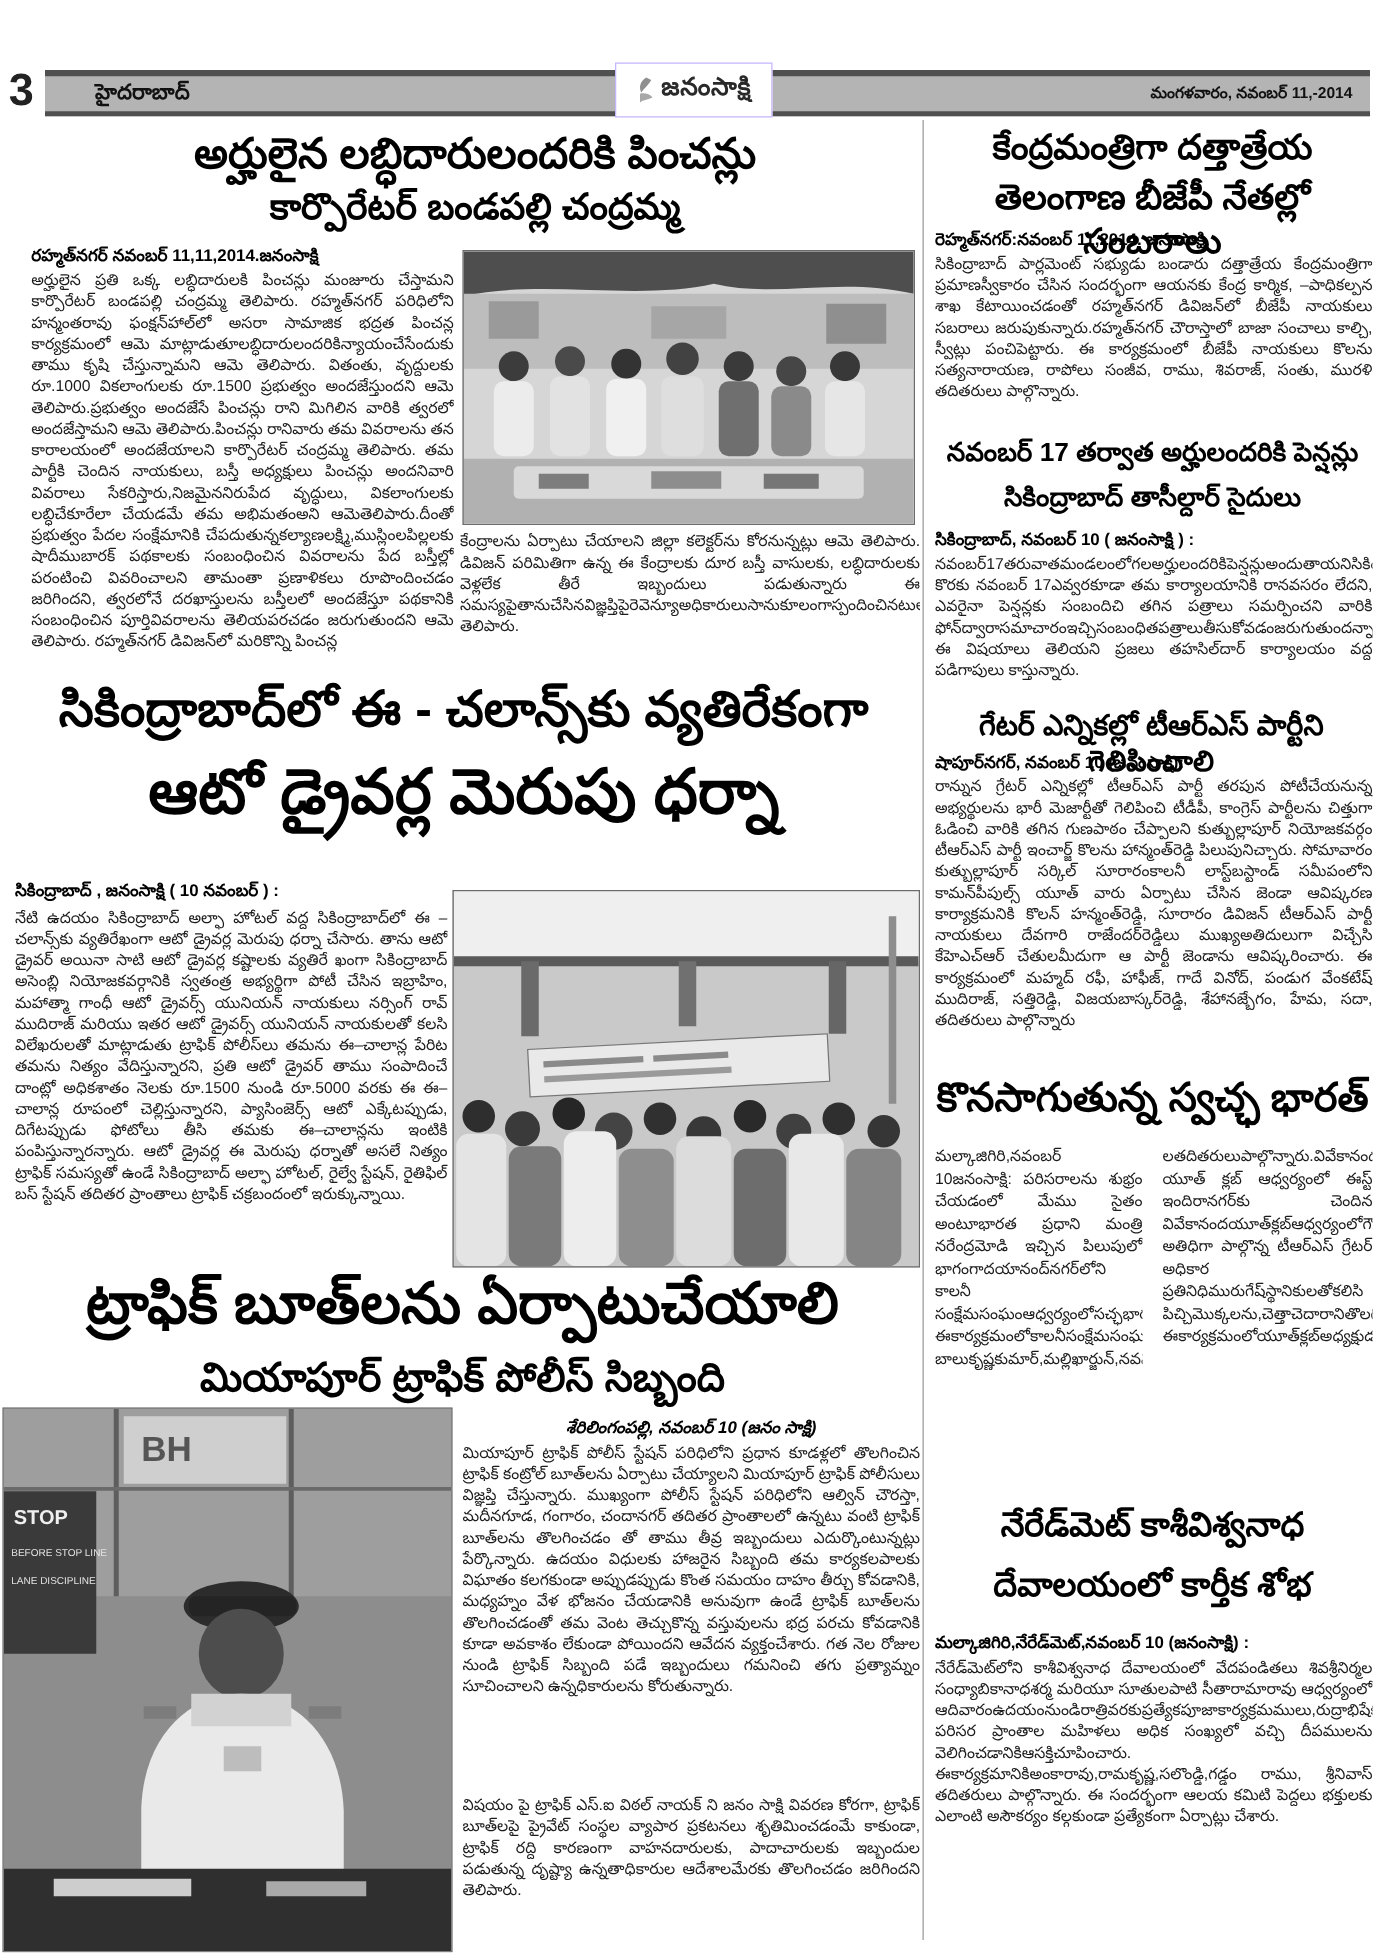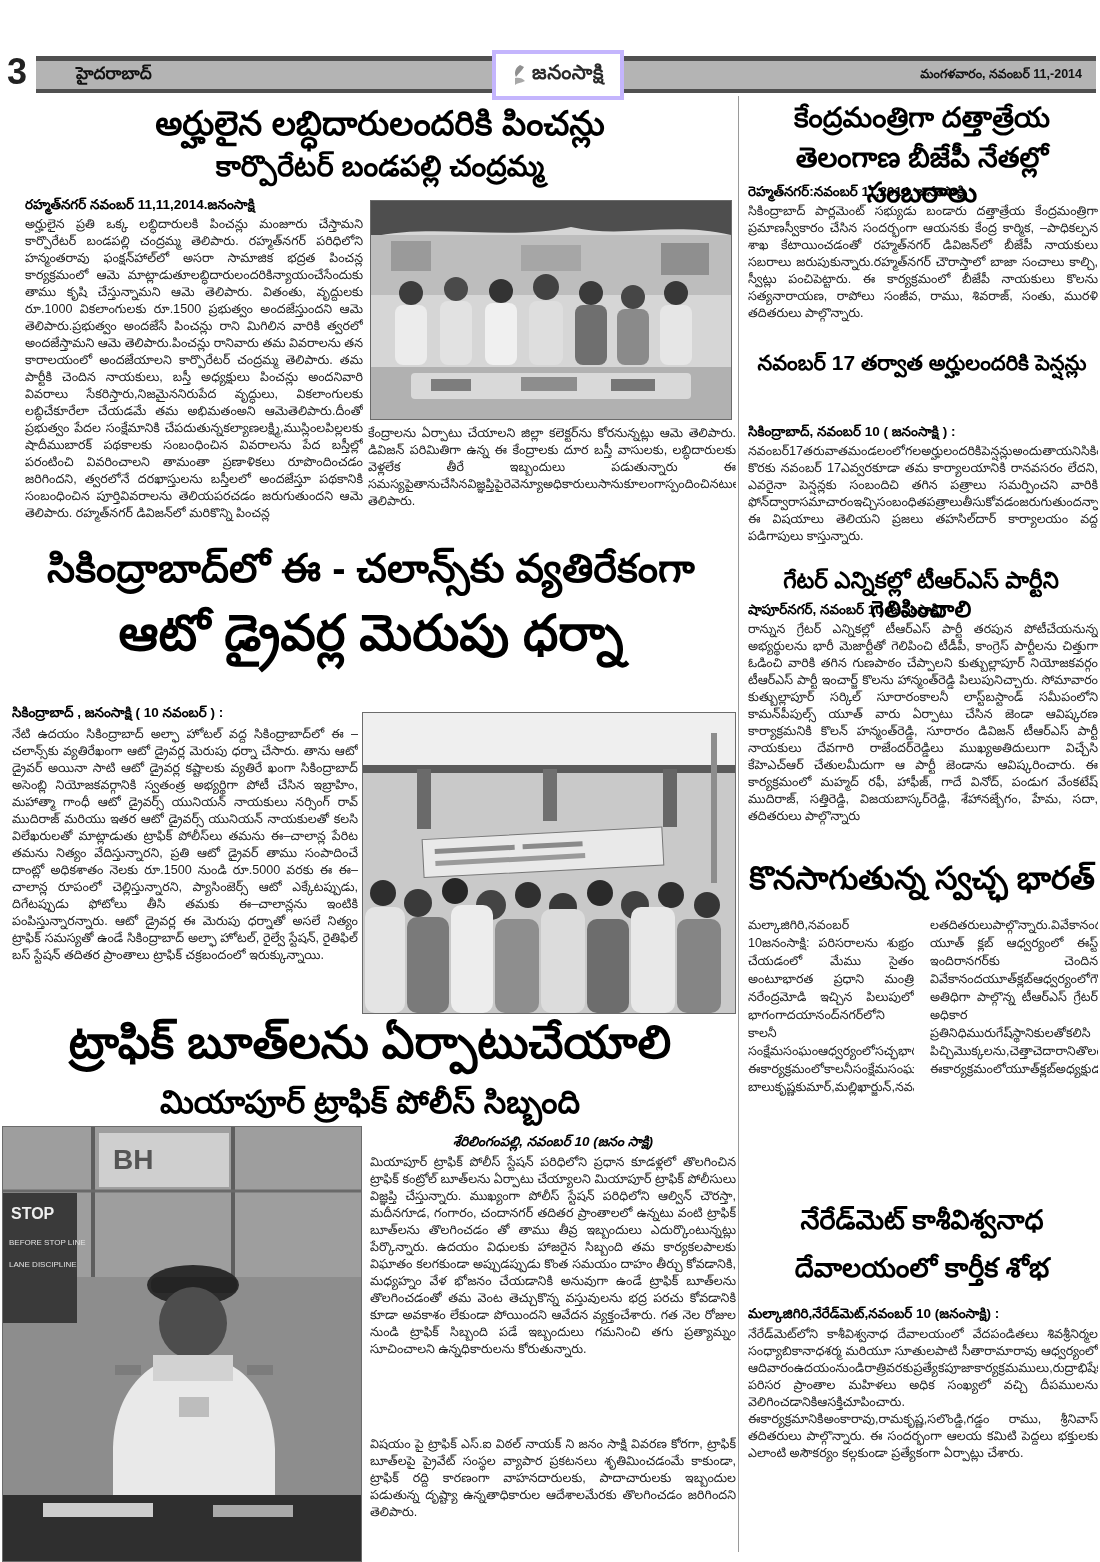--- a/index.html
+++ b/index.html
@@ -6,21 +6,21 @@
   .page{position:relative;width:1100px;height:1562px;background:#ffffff;
         font-family:"Liberation Sans", sans-serif;color:#161616;overflow:hidden;}
   .abs{position:absolute;}
   .headline{font-weight:bold;text-align:center;color:#000;line-height:1.25;}
   .dateline{font-weight:bold;font-size:13.5px;color:#000;}
   .bodytext{font-size:12.6px;line-height:17px;text-align:justify;color:#1b1b1b;}
   .headerbar{background:#b4b4b4;border-top:5px solid #505050;border-bottom:4px solid #505050;}
   .pagenum{font-size:36px;font-weight:bold;color:#222;line-height:1;}
   .edition{font-weight:bold;font-size:17px;color:#111;}
   .hdate{font-weight:bold;font-size:12.5px;color:#111;}
-  .logobox{background:#ffffff;border:4px solid #c4b5fd;display:flex;align-items:center;justify-content:center;gap:4px;}
+  .logobox{background:#ffffff;border:1px solid #c4b5fd;display:flex;align-items:center;justify-content:center;gap:4px;}
   .logotext{font-weight:bold;font-size:20px;color:#2a2a2a;letter-spacing:0.5px;}
   .vrule{width:1px;background:#9a9a9a;}
   .photo{border:1px solid #6b6b6b;background:#cfcfcf;overflow:hidden;}
   svg text{font-family:"Liberation Sans", sans-serif;}
 </style>
 </head>
 <body>
 
 <div class="page">
 
@@ -157,20 +157,21 @@
   <div class="abs dateline" style="left:370px;top:1134px;width:366px;text-align:center;font-style:italic;">శేరిలింగంపల్లి, నవంబర్ 10 (జనం సాక్షి)</div>
   <div class="abs bodytext" style="left:370px;top:1154px;width:366px;height:250px;overflow:hidden;">మియాపూర్ ట్రాఫిక్ పోలీస్ స్టేషన్ పరిధిలోని ప్రధాన కూడళ్లలో తొలగించిన ట్రాఫిక్ కంట్రోల్ బూత్‌లను ఏర్పాటు చేయ్యాలని మియాపూర్ ట్రాఫిక్ పోలీసులు విజ్ఞప్తి చేస్తున్నారు. ముఖ్యంగా పోలీస్ స్టేషన్ పరిధిలోని ఆల్విన్ చౌరస్తా, మదీనగూడ, గంగారం, చందానగర్ తదితర ప్రాంతాలలో ఉన్నటు వంటి ట్రాఫిక్ బూత్‌లను తొలగించడం తో తాము తీవ్ర ఇబ్బందులు ఎదుర్కొంటున్నట్లు పేర్కొన్నారు. ఉదయం విధులకు హాజరైన సిబ్బంది తమ కార్యకలపాలకు విఘాతం కలగకుండా అప్పుడప్పుడు కొంత సమయం దాహం తీర్చు కోవడానికి, మధ్యహ్నం వేళ భోజనం చేయడానికి అనువుగా ఉండే ట్రాఫిక్ బూత్‌లను తొలగించడంతో తమ వెంట తెచ్చుకొన్న వస్తువులను భద్ర పరచు కోవడానికి కూడా అవకాశం లేకుండా పోయిందని ఆవేదన వ్యక్తంచేశారు. గత నెల రోజుల నుండి ట్రాఫిక్ సిబ్బంది పడే ఇబ్బందులు గమనించి తగు ప్రత్యామ్నం సూచించాలని ఉన్నధికారులను కోరుతున్నారు.</div>
   <div class="abs bodytext" style="left:370px;top:1408px;width:366px;height:148px;overflow:hidden;margin-top:28px;">విషయం పై ట్రాఫిక్ ఎస్.ఐ విఠల్ నాయక్ ని జనం సాక్షి వివరణ కోరగా, ట్రాఫిక్ బూత్‌లపై ప్రైవేట్ సంస్థల వ్యాపార ప్రకటనలు శృతిమించడంమే కాకుండా, ట్రాఫిక్ రద్ది కారణంగా వాహనదారులకు, పాదాచారులకు ఇబ్బందుల పడుతున్న దృష్ట్యా ఉన్నతాధికారుల ఆదేశాలమేరకు తొలగించడం జరిగిందని తెలిపారు.</div>
 
   <div class="abs headline" style="left:746px;top:100px;width:352px;font-size:28px;">కేంద్రమంత్రిగా దత్తాత్రేయ</div>
   <div class="abs headline" style="left:746px;top:140px;width:352px;font-size:28px;">తెలంగాణ బీజేపీ నేతల్లో సంబరాలు</div>
   <div class="abs dateline" style="left:748px;top:184px;width:350px;">రెహ్మత్‌నగర్:నవంబర్ 11,2014. జనంసాక్షి</div>
   <div class="abs bodytext" style="left:748px;top:203px;width:350px;height:140px;overflow:hidden;">సికింద్రాబాద్ పార్లమెంట్ సభ్యుడు బండారు దత్తాత్రేయ కేంద్రమంత్రిగా ప్రమాణస్వీకారం చేసిన సందర్భంగా ఆయనకు కేంద్ర కార్మిక, –పాధికల్పన శాఖ కేటాయించడంతో రహ్మత్‌నగర్ డివిజన్‌లో బీజేపీ నాయకులు సబరాలు జరుపుకున్నారు.రహ్మత్‌నగర్ చౌరాస్తాలో బాజా సంచాలు కాల్చి, స్వీట్లు పంచిపెట్టారు. ఈ కార్యక్రమంలో బీజేపీ నాయకులు కొలను సత్యనారాయణ, రాపోలు సంజీవ, రాము, శివరాజ్, సంతు, మురళి తదితరులు పాల్గొన్నారు.</div>
 
   <div class="abs headline" style="left:746px;top:350px;width:352px;font-size:21px;">నవంబర్ 17 తర్వాత అర్హులందరికి పెన్షన్లు</div>
+  <div class="abs headline" style="left:746px;top:386px;width:352px;font-size:21px;">సికింద్రాబాద్ తాసీల్దార్ సైదులు</div>
   <div class="abs dateline" style="left:748px;top:424px;width:350px;">సికింద్రాబాద్, నవంబర్ 10 ( జనంసాక్షి ) :</div>
   <div class="abs bodytext" style="left:748px;top:443px;width:350px;height:122px;overflow:hidden;">నవంబర్17తరువాతమండలంలోగలఅర్హులందరికిపెన్షన్లుఅందుతాయనిసికింద్రాబాద్‌తహసిల్‌దార్‌సైదులుఅన్నారు.వితంతు,వృద్యాప్య,వికలాంగులపెన్షన్ల కొరకు నవంబర్ 17ఎవ్వరకూడా తమ కార్యాలయానికి రానవసరం లేదని, ఎవరైనా పెన్షన్లకు సంబందిచి తగిన పత్రాలు సమర్పించని వారికి ఫోన్‌ద్వారాసమాచారంఇచ్చిసంబంధితపత్రాలుతీసుకోవడంజరుగుతుందన్నారు. ఈ విషయాలు తెలియని ప్రజలు తహసిల్‌దార్ కార్యాలయం వద్ద పడిగాపులు కాస్తున్నారు.</div>
 
   <div class="abs headline" style="left:742px;top:566px;width:358px;font-size:23px;">గేటర్ ఎన్నికల్లో టీఆర్‌ఎస్ పార్టీని గెలిపించాలి</div>
   <div class="abs dateline" style="left:748px;top:602px;width:350px;">షాపూర్‌నగర్, నవంబర్ 10 (జనంసాక్షి):</div>
   <div class="abs bodytext" style="left:748px;top:621px;width:350px;height:228px;overflow:hidden;">రాన్నున గ్రేటర్ ఎన్నికల్లో టీఆర్‌ఎస్ పార్టీ తరపున పోటీచేయనున్న అభ్యర్థులను భారీ మెజార్టీతో గెలిపించి టీడీపీ, కాంగ్రెస్ పార్టీలను చిత్తుగా ఓడించి వారికి తగిన గుణపాఠం చేప్పాలని కుత్బుల్లాపూర్ నియోజకవర్గం టీఆర్‌ఎస్ పార్టీ ఇంచార్జ్ కొలను హాన్మంత్‌రెడ్డి పిలుపునిచ్చారు. సోమావారం కుత్బుల్లాపూర్ సర్కిల్ సూరారంకాలనీ లాస్ట్‌బస్టాండ్ సమీపంలోని కామన్‌పీపుల్స్ యూత్ వారు ఏర్పాటు చేసిన జెండా ఆవిష్కరణ కార్యాక్రమనికి కొలన్ హన్మంత్‌రెడ్డి, సూరారం డివిజన్ టీఆర్‌ఎస్ పార్టీ నాయకులు దేవగారి రాజేందర్‌రెడ్డిలు ముఖ్యఅతిదులుగా విచ్చేసి కేహెఎచ్‌ఆర్ చేతులమీదుగా ఆ పార్టీ జెండాను ఆవిష్కరించారు. ఈ కార్యక్రమంలో మహ్మద్ రఫీ, హాఫీజ్, గాదే వినోద్, పండుగ వేంకటేష్ ముదిరాజ్, సత్తిరెడ్డి, విజయబాస్కర్‌రెడ్డి, శేహానజ్బేగం, హేమ, సదా, తదితరులు పాల్గొన్నారు</div>
 
   <div class="abs headline" style="left:746px;top:858px;width:352px;font-size:32px;">కొనసాగుతున్న స్వచ్ఛ భారత్</div>
   <div class="abs bodytext" style="left:748px;top:916px;width:166px;height:282px;overflow:hidden;line-height:18px;">మల్కాజిగిరి,నవంబర్ 10జనంసాక్షి: పరిసరాలను శుభ్రం చేయడంలో మేము సైతం అంటూభారత ప్రధాని మంత్రి నరేంద్రమోడి ఇచ్చిన పిలుపులో భాగంగాదయానంద్‌నగర్‌లోని కాలనీ సంక్షేమసంఘంఆధ్వర్యంలోసచ్ఛభారత్‌కార్యక్రమంనిర్వహించారు.కాలనీలోరోడ్డు,చెత్తాచెదారంతొలగించారు. ఈకార్యక్రమంలోకాలనీసంక్షేమసంఘంఅధ్యక్షుడుపూర్ణచందర్,స్థానిక బాలుకృష్ణకుమార్,మల్లిఖార్జున్,నవనీత్‌కృష్ణ,రాముదిరాజ్‌శ్రీనివాస్,శివరాజ్,గోపాల్,కమలమ్మ,విజయ,శామ</div>
   <div class="abs bodytext" style="left:930px;top:916px;width:168px;height:282px;overflow:hidden;line-height:18px;">లతదితరులుపాల్గొన్నారు.వివేకానంద యూత్ క్లబ్ ఆధ్వర్యంలో ఈస్ట్ ఇందిరానగర్‌కు చెందిన వివేకానందయూత్‌క్లబ్‌ఆధ్వర్యంలోగౌతంనగర్‌కాలనీలోస్వచ్ఛభారత్‌కార్యక్రమాన్నినిర్వహించారు.ముఖ్య అతిధిగా పాల్గొన్న టీఆర్‌ఎస్ గ్రేటర్ అధికార ప్రతినిధిమురుగేష్‌స్థానికులతోకలిసి పిచ్చిమొక్కలను,చెత్తాచెదారానితొలగించారు. ఈకార్యక్రమంలోయూత్‌క్లబ్‌అధ్యక్షుడకుమ్మరిరాజు,సభ్యులుచిట్టిబాబు,రఫీద్,సంజీవ,సంతోష్‌కువార్,సత్యనారాయణ,అశోకసుధాకర్,జగన్‌తదితరులుపాల్గొన్నారు.</div>

